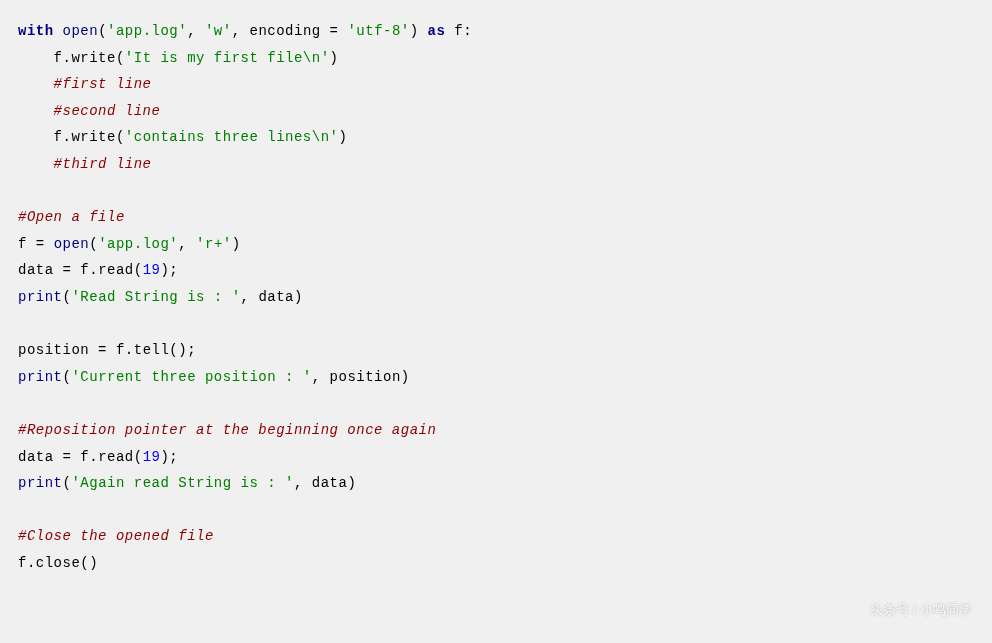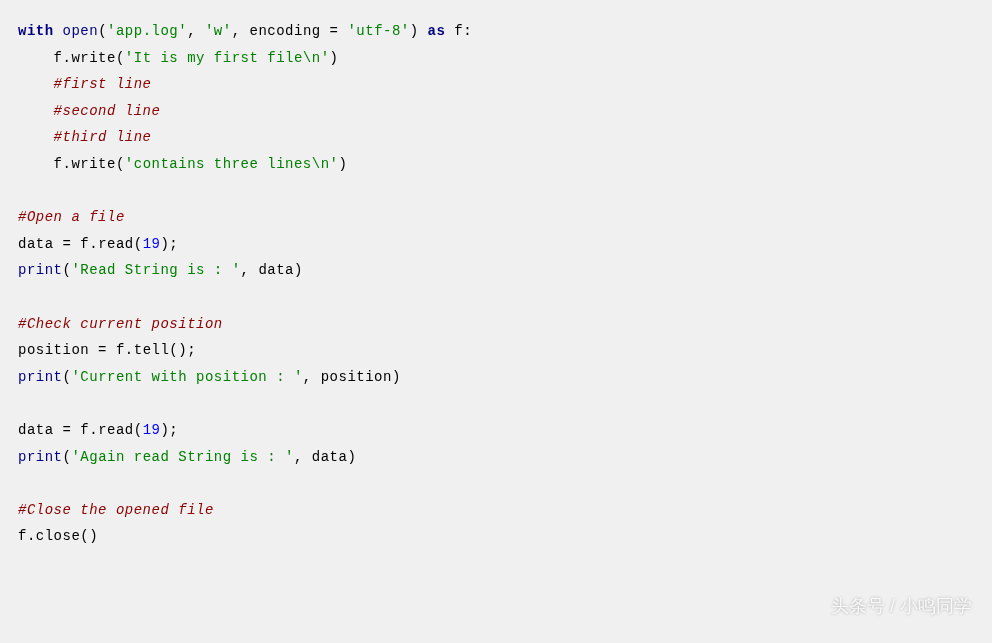--- a/index.html
+++ b/index.html
@@ -49,44 +49,45 @@
     }
     .ident {
       color: #000;
     }
     .watermark {
       position: absolute;
       bottom: 20px;
       right: 20px;
       color: rgba(255, 255, 255, 0.85);
       font-family: sans-serif;
-      font-size: 18px;
+      font-size: 13px;
       font-weight: 500;
       text-shadow: 0 0 3px rgba(0,0,0,0.3);
     }
   </style>
 </head>
 <body>
 
 <div class="code-block">
 <div class="code-line"><span class="keyword">with</span> <span class="builtin">open</span><span class="punct">(</span><span class="string">'app.log'</span><span class="punct">, </span><span class="string">'w'</span><span class="punct">, </span><span class="ident">encoding</span><span class="punct"> = </span><span class="string">'utf-8'</span><span class="punct">) </span><span class="keyword">as</span> <span class="ident">f:</span></div>
 <div class="code-line">    <span class="ident">f.write</span><span class="punct">(</span><span class="string">'It is my first file\n'</span><span class="punct">)</span></div>
 <div class="code-line">    <span class="comment">#first line</span></div>
 <div class="code-line">    <span class="comment">#second line</span></div>
+<div class="code-line">    <span class="ident">f.write</span><span class="punct">(</span><span class="string">'contains three lines\n'</span><span class="punct">)</span></div>
 <div class="code-line">    <span class="comment">#third line</span></div>
-<div class="code-line">    <span class="ident">f.write</span><span class="punct">(</span><span class="string">'contains three lines\n'</span><span class="punct">)</span></div>
 <div class="code-line"> </div>
 <div class="code-line"><span class="comment">#Open a file</span></div>
+<div class="code-line"><span class="ident">f</span><span class="punct"> = </span><span class="builtin">open</span><span class="punct">(</span><span class="string">'app.log'</span><span class="punct">, </span><span class="string">'r+'</span><span class="punct">)</span></div>
 <div class="code-line"><span class="ident">data</span><span class="punct"> = </span><span class="ident">f.read</span><span class="punct">(</span><span class="number">19</span><span class="punct">);</span></div>
 <div class="code-line"><span class="builtin">print</span><span class="punct">(</span><span class="string">'Read String is : '</span><span class="punct">, </span><span class="ident">data</span><span class="punct">)</span></div>
 <div class="code-line"> </div>
-<div class="code-line"><span class="comment">#Check current position</span></div>
 <div class="code-line"><span class="ident">position</span><span class="punct"> = </span><span class="ident">f.tell</span><span class="punct">();</span></div>
-<div class="code-line"><span class="builtin">print</span><span class="punct">(</span><span class="string">'Current with position : '</span><span class="punct">, </span><span class="ident">position</span><span class="punct">)</span></div>
+<div class="code-line"><span class="builtin">print</span><span class="punct">(</span><span class="string">'Current three position : '</span><span class="punct">, </span><span class="ident">position</span><span class="punct">)</span></div>
 <div class="code-line"> </div>
+<div class="code-line"><span class="comment">#Reposition pointer at the beginning once again</span></div>
 <div class="code-line"><span class="ident">data</span><span class="punct"> = </span><span class="ident">f.read</span><span class="punct">(</span><span class="number">19</span><span class="punct">);</span></div>
 <div class="code-line"><span class="builtin">print</span><span class="punct">(</span><span class="string">'Again read String is : '</span><span class="punct">, </span><span class="ident">data</span><span class="punct">)</span></div>
 <div class="code-line"> </div>
 <div class="code-line"><span class="comment">#Close the opened file</span></div>
 <div class="code-line"><span class="ident">f.close</span><span class="punct">()</span></div>
 </div>
 
 <div class="watermark">头条号 / 小鸣同学</div>
 
 </body></html>

